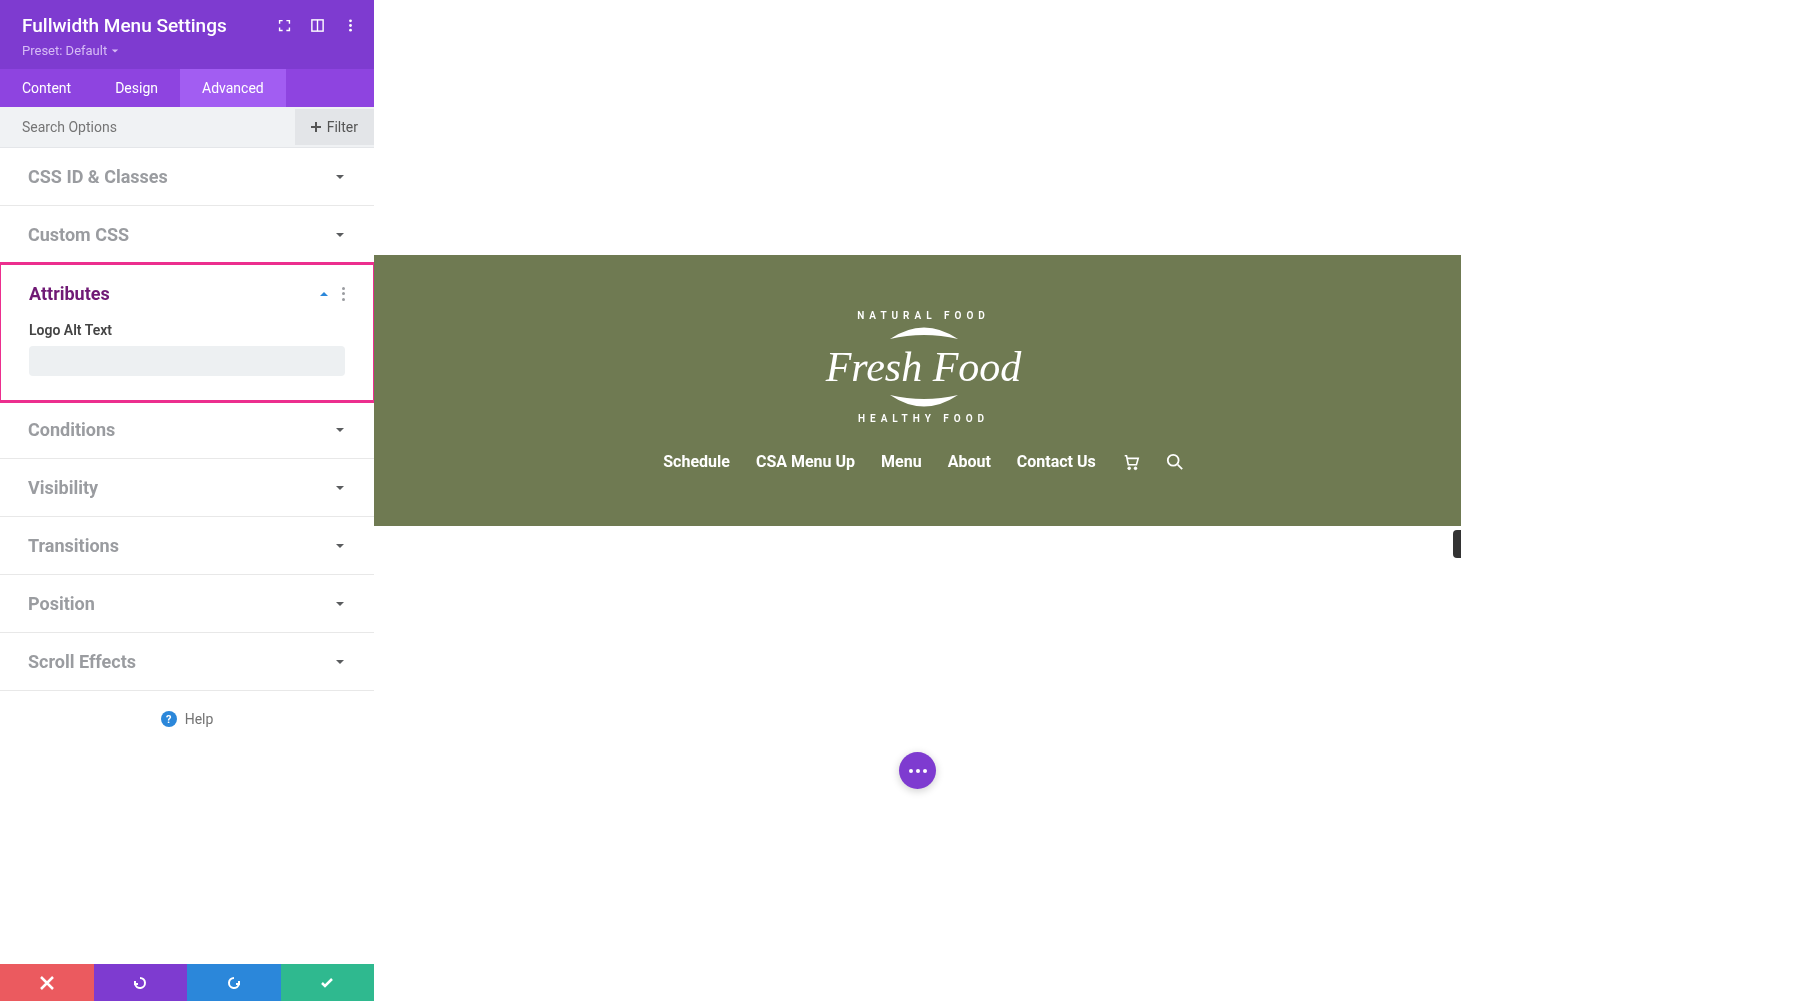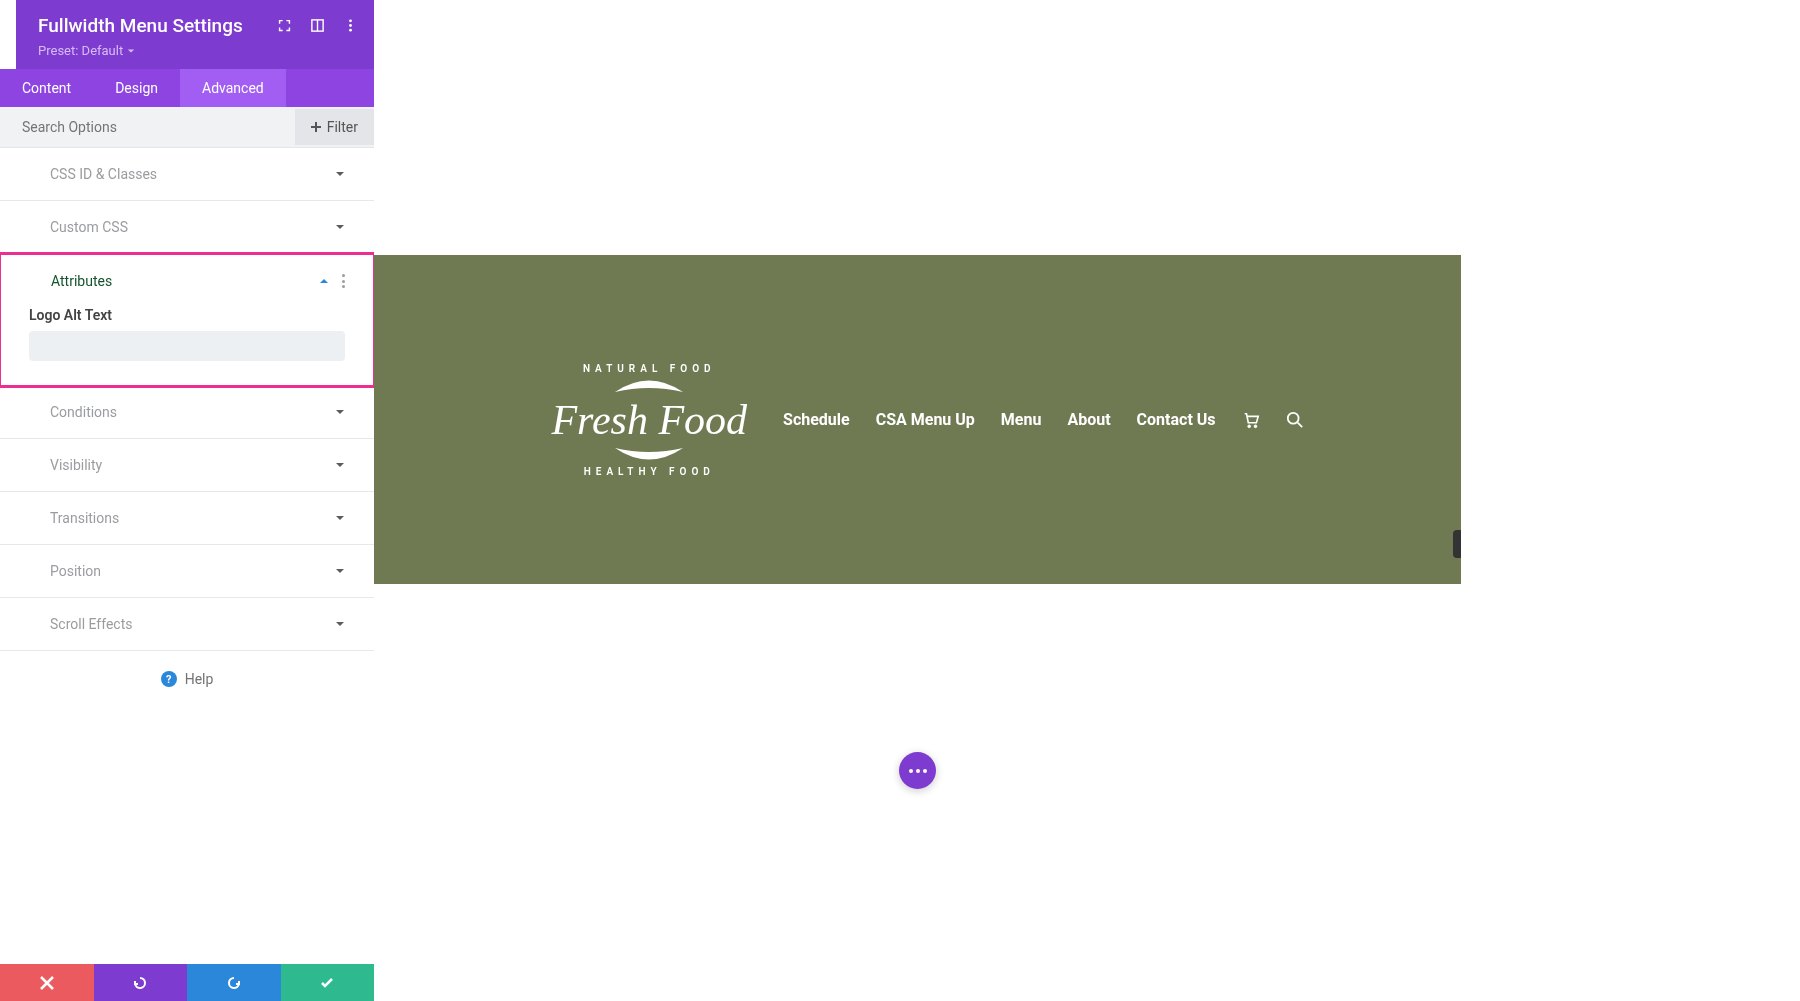--- a/index.html
+++ b/index.html
@@ -1,40 +1,40 @@
 <!DOCTYPE html>
 <html><head>
 <meta charset="utf-8">
 <style>
 * { margin: 0; padding: 0; box-sizing: border-box; font-family: -apple-system, BlinkMacSystemFont, "Segoe UI", Roboto, sans-serif; }
 body { width: 1800px; height: 1001px; background: #fff; overflow: hidden; position: relative; }
 
 .sidebar { position: absolute; left: 0; top: 0; width: 374px; height: 812px; background: #fff; display: flex; flex-direction: column; }
 
-.header { background: #7e3bd0; color: #fff; padding: 14px 22px 10px; position: relative; margin-left: 16px; }
+.header { background: #7e3bd0; color: #fff; padding: 14px 22px 10px; position: relative; }
 .header-title { font-size: 19px; font-weight: 500; }
 .header-icons { position: absolute; right: 16px; top: 18px; display: flex; gap: 18px; align-items: center; }
 .header-icons svg { width: 15px; height: 15px; fill: #fff; cursor: pointer; }
 .preset { font-size: 13px; color: #d6bcf5; margin-top: 6px; display: inline-flex; align-items: center; gap: 4px; cursor: pointer; }
 .preset svg { width: 8px; height: 8px; fill: #d6bcf5; }
 
 .tabs { display: flex; background: #8e44e0; }
 .tab { padding: 11px 22px; font-size: 14px; color: #fff; cursor: pointer; }
 .tab.active { background: #a25df2; }
 
 .search-row { display: flex; align-items: center; background: #f0f2f4; border-bottom: 1px solid #e4e6e9; }
 .search-input { flex: 1; border: none; background: transparent; padding: 12px 22px; font-size: 14px; color: #888; outline: none; }
 .filter-btn { display: flex; align-items: center; gap: 6px; padding: 10px 16px; background: #e3e5e8; color: #555; font-size: 14px; cursor: pointer; border: none; }
 .filter-btn svg { width: 10px; height: 10px; fill: #555; }
 
 .sections { flex: 1; overflow: auto; }
 .section { border-bottom: 1px solid #e8e8e8; }
 .section-head { display: flex; justify-content: space-between; align-items: center; padding: 18px 28px; cursor: pointer; }
-.section-title { font-size: 14px; color: #9a9ca0; font-weight: 400; margin-left: 22px; }
-.section-title.active { color: #14532d; }
+.section-title { font-size: 18px; color: #9a9ca0; font-weight: 700; }
+.section-title.active { color: #701a75; }
 .section-head svg { width: 12px; height: 12px; fill: #5a5c5f; }
 .section-head-right { display: flex; align-items: center; gap: 12px; }
 .section-head-right .dots { width: 3px; height: 14px; display: flex; flex-direction: column; justify-content: space-between; }
 .section-head-right .dots span { width: 3px; height: 3px; background: #9a9ca0; border-radius: 50%; }
 
 .highlighted { border: 3px solid #ec2e8e; margin: -2px; position: relative; z-index: 5; }
 .section-body { padding: 0 28px 24px; }
 .field-label { font-size: 14px; color: #444; font-weight: 600; margin-bottom: 8px; }
 .field-input { width: 100%; background: #edf0f2; border: none; border-radius: 4px; height: 30px; padding: 0 10px; outline: none; }
 
@@ -43,21 +43,21 @@
 .help-text { font-size: 14px; color: #737373; }
 
 .bottom-bar { display: flex; position: absolute; bottom: 0; left: 0; width: 374px; height: 37px; }
 .bb-btn { flex: 1; display: flex; align-items: center; justify-content: center; cursor: pointer; }
 .bb-btn svg { width: 14px; height: 14px; fill: #fff; }
 .bb-cancel { background: #eb5a5f; }
 .bb-undo { background: #7e3bd0; }
 .bb-redo { background: #2b87da; }
 .bb-save { background: #2fb98f; }
 
-.preview { position: absolute; left: 374px; top: 255px; width: 1087px; height: 329px; background: #6f7a52; display: flex; align-items: center; justify-content: center; gap: 28px; padding-left: 12px; }
+.preview { position: absolute; left: 374px; top: 255px; width: 1087px; height: 271px; background: #6f7a52; display: flex; flex-direction: column; align-items: center; justify-content: center; gap: 28px; padding-left: 12px; }
 .logo { display: flex; flex-direction: column; align-items: center; color: #fff; }
 .logo .arc-top, .logo .arc-bot { font-size: 10px; letter-spacing: 5px; font-weight: 600; }
 .logo .main { font-family: 'Brush Script MT', cursive; font-size: 42px; font-style: italic; margin: 2px 8px; }
 .logo svg { width: 78px; height: 20px; fill: #fff; }
 .menu { display: flex; gap: 26px; align-items: center; }
 .menu a { color: #fff; text-decoration: none; font-size: 16px; font-weight: 700; }
 .menu svg { width: 18px; height: 18px; fill: #fff; stroke: #fff; }
 
 .fab { position: absolute; left: 899px; top: 752px; width: 37px; height: 37px; background: #7e3bd0; border-radius: 50%; display: flex; align-items: center; justify-content: center; cursor: pointer; box-shadow: 0 2px 8px rgba(0,0,0,.2); }
 .fab span { width: 4px; height: 4px; background: #fff; border-radius: 50%; margin: 0 1.5px; }

